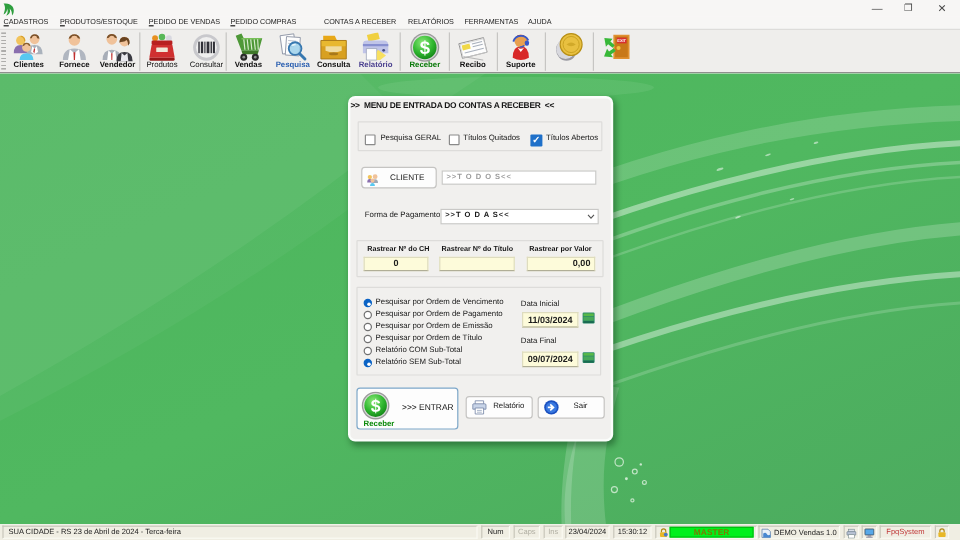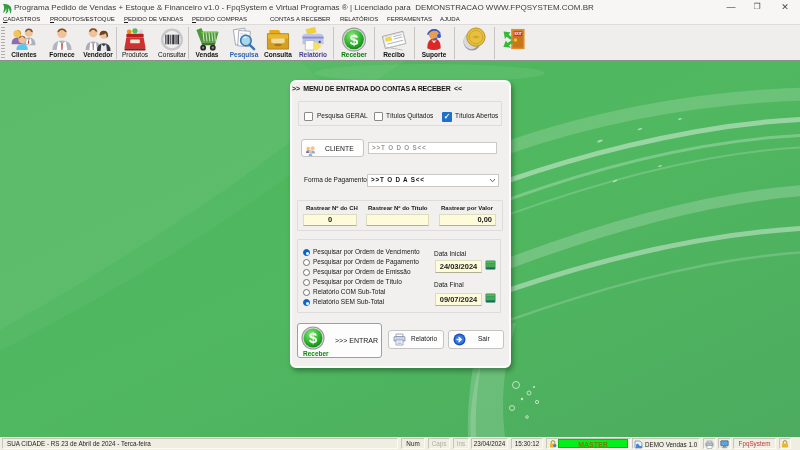--- a/index.html
+++ b/index.html
@@ -49,21 +49,20 @@
 </head>
 <body>
 <div id="stage">
 
   <div class="abs" id="titlebar"></div>
   <div class="abs" style="left:2px;top:1px;width:11px;height:12px;">
     <svg width="11" height="12" viewBox="0 0 11 12">
         <path d="M1,1 C3,4 2,7 1,10 C3,9 4,7 4,5 C5,8 4,10 3,11 C6,10 7,8 6,5 C8,7 8,9 8,11 C10,9 10,5 8,3 C6,1 3,1 1,1 Z" fill="#2e9e3e"></path>
       </svg>
   </div>
-  <div class="abs" id="titletext">Programa Pedido de Vendas + Estoque &amp; Financeiro v1.0 - FpqSystem e Virtual Programas ® | Licenciado para&nbsp; DEMONSTRACAO WWW.FPQSYSTEM.COM.BR</div>
   <div class="abs winbtn" style="left:725px;">—</div>
   <div class="abs winbtn" style="left:751px; font-size:8px;">❐</div>
   <div class="abs winbtn" style="left:779px;">✕</div>
 
   <div class="abs" id="menubar">
     <span class="mi" style="left:3px;"><u>C</u>ADASTROS</span>
     <span class="mi" style="left:50px;"><u>P</u>RODUTOS/ESTOQUE</span>
     <span class="mi" style="left:124px;"><u>P</u>EDIDO DE VENDAS</span>
     <span class="mi" style="left:192px;"><u>P</u>EDIDO COMPRAS</span>
     <span class="mi" style="left:270px;">CONTAS A RECEBER</span>
@@ -376,21 +375,21 @@
     <div class="radio" style="left:11px; top:187px;"></div>
       <div class="lbl" style="left:21px; top:186px;">Pesquisar por Ordem de Emissão</div>
     <div class="radio" style="left:11px; top:197px;"></div>
       <div class="lbl" style="left:21px; top:196px;">Pesquisar por Ordem de Título</div>
     <div class="radio" style="left:11px; top:207px;"></div>
       <div class="lbl" style="left:21px; top:206px;">Relatório COM Sub-Total</div>
     <div class="radio sel" style="left:11px; top:217px;"></div>
       <div class="lbl" style="left:21px; top:216px;">Relatório SEM Sub-Total</div>
 
     <div class="lbl" style="left:142px; top:168px;">Data Inicial</div>
-    <div class="yfield" style="left:143px; top:178px; width:47px; height:13px; text-align:center; line-height:12px;">24/03/2024</div>
+    <div class="yfield" style="left:143px; top:178px; width:47px; height:13px; text-align:center; line-height:12px;">11/03/2024</div>
     <svg class="abs" style="left:193px; top:178px;" width="11" height="10" viewBox="0 0 11 10">
       <rect x="0.5" y="0.5" width="10" height="9" rx="1" fill="#2a8a6a"></rect>
       <rect x="1.2" y="1.2" width="8.6" height="2.2" fill="#58b848"></rect>
       <rect x="1.2" y="4" width="8.6" height="3.2" fill="#48a858"></rect>
       <rect x="1.2" y="7.6" width="8.6" height="1.6" fill="#1a6a50"></rect>
     </svg>
     <div class="lbl" style="left:142px; top:199px;">Data Final</div>
     <div class="yfield" style="left:143px; top:211px; width:47px; height:13px; text-align:center; line-height:12px;">09/07/2024</div>
     <svg class="abs" style="left:193px; top:211px;" width="11" height="10" viewBox="0 0 11 10">
       <rect x="0.5" y="0.5" width="10" height="9" rx="1" fill="#2a8a6a"></rect>

